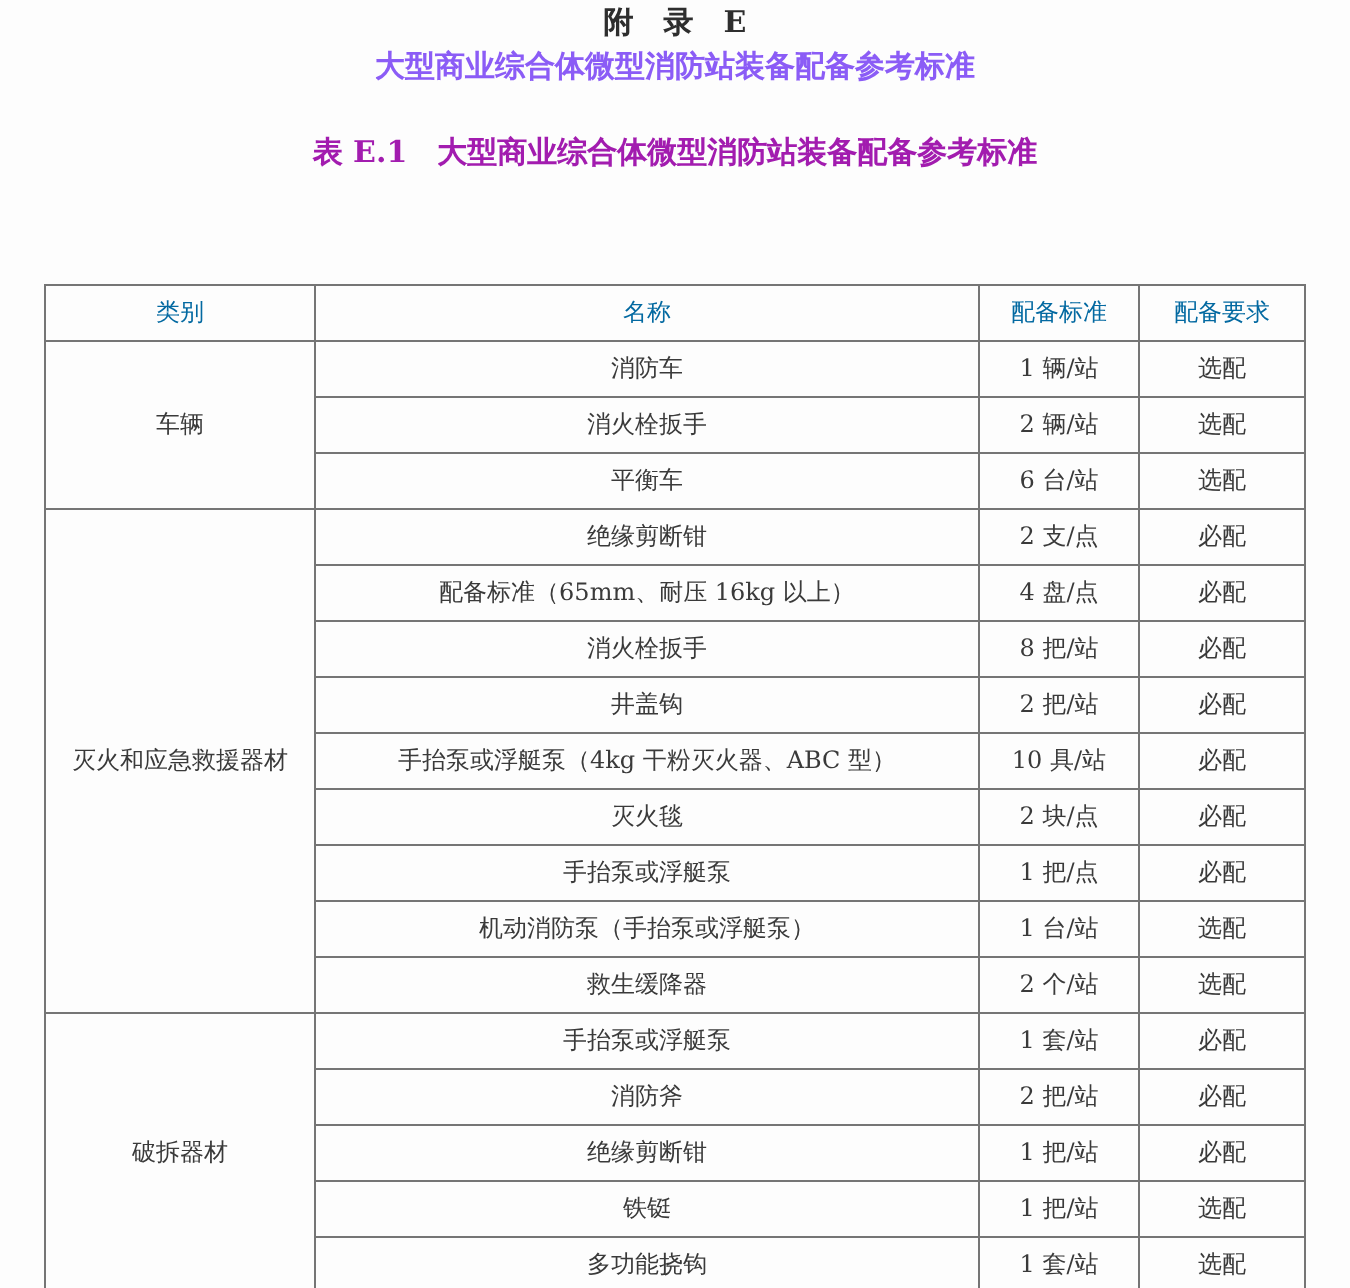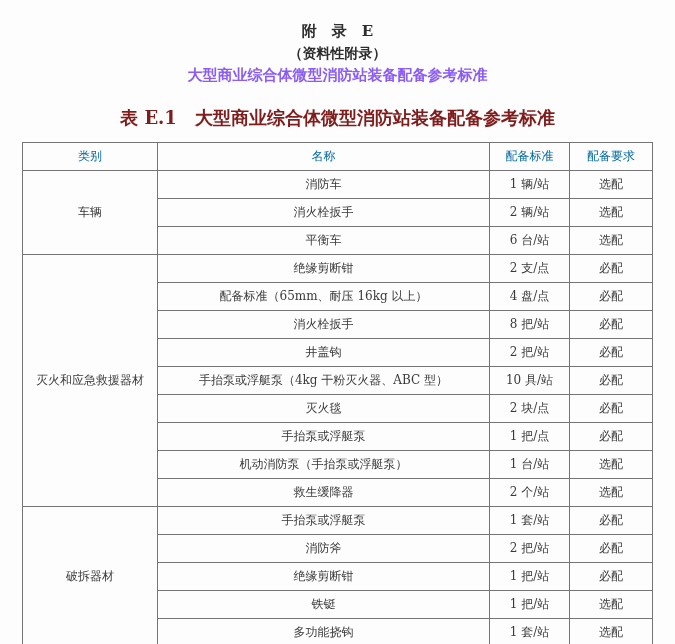--- a/index.html
+++ b/index.html
@@ -9,21 +9,20 @@
     color: #3a3a3a;
   }
   .screen {
     position: relative;
     width: 675px;
     height: 644px;
     background: #fdfdfd;
     overflow: hidden;
   }
   .doc-header {
-    padding-top: 20px;
     text-align: center;
   }
   .title-line1 {
     font-size: 15px;
     font-weight: bold;
     line-height: 22px;
     color: #2e2e2e;
   }
   .title-line2 {
     font-size: 14px;
@@ -32,24 +31,24 @@
     color: #2e2e2e;
   }
   .title-line3 {
     font-size: 15px;
     font-weight: bold;
     line-height: 22px;
     color: #8b5cf6;
   }
   .table-caption {
     margin-top: 24px;
-    font-size: 18px;
+    font-size: 15px;
     font-weight: bold;
     line-height: 16px;
-    color: #7f1d1d;
+    color: #a21caf;
     text-align: center;
   }
   table.equip {
     position: absolute;
     left: 22px;
     top: 142px;
     width: 630px;
     border-collapse: collapse;
     table-layout: fixed;
     font-size: 12px;
@@ -74,21 +73,20 @@
   .col-std   { width: 80px;  }
   .col-req   { width: 83px;  }
 </style>
 </head>
 <body>
 
 <div class="screen">
 
   <div class="doc-header">
     <div class="title-line1">附　录　E</div>
-    <div class="title-line2">（资料性附录）</div>
     <div class="title-line3">大型商业综合体微型消防站装备配备参考标准</div>
     <div class="table-caption">表 E.1　大型商业综合体微型消防站装备配备参考标准</div>
   </div>
 
   <table class="equip">
     <colgroup>
       <col class="col-cat">
         <col class="col-name">
         <col class="col-std">
         <col class="col-req">

